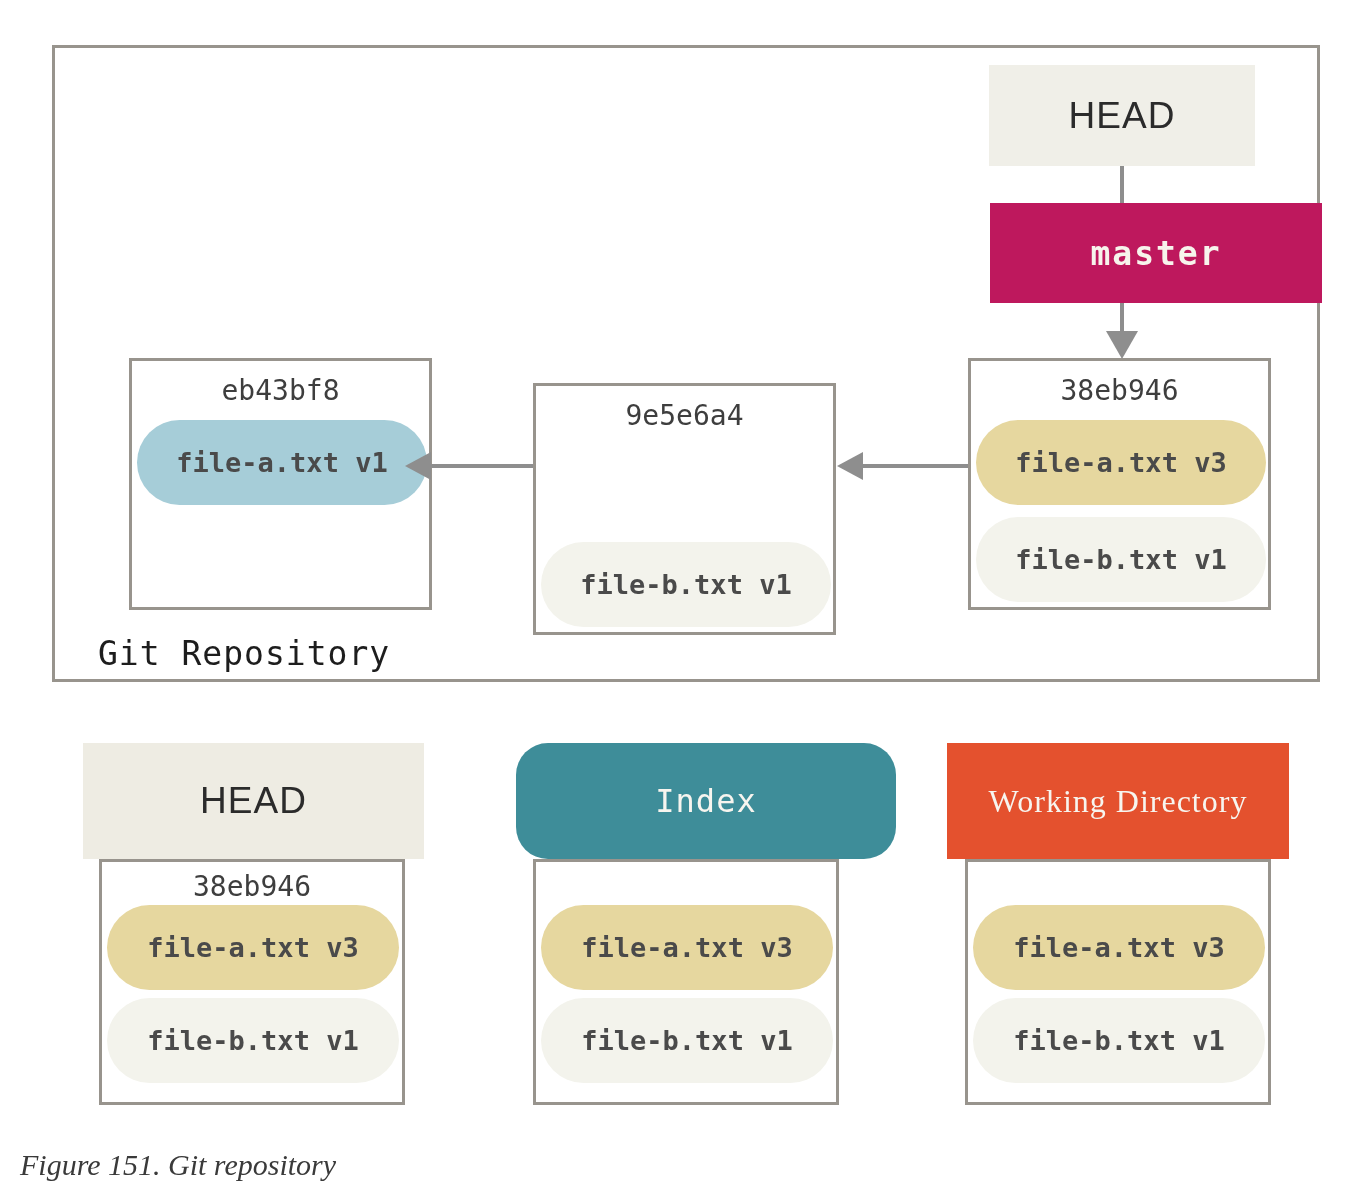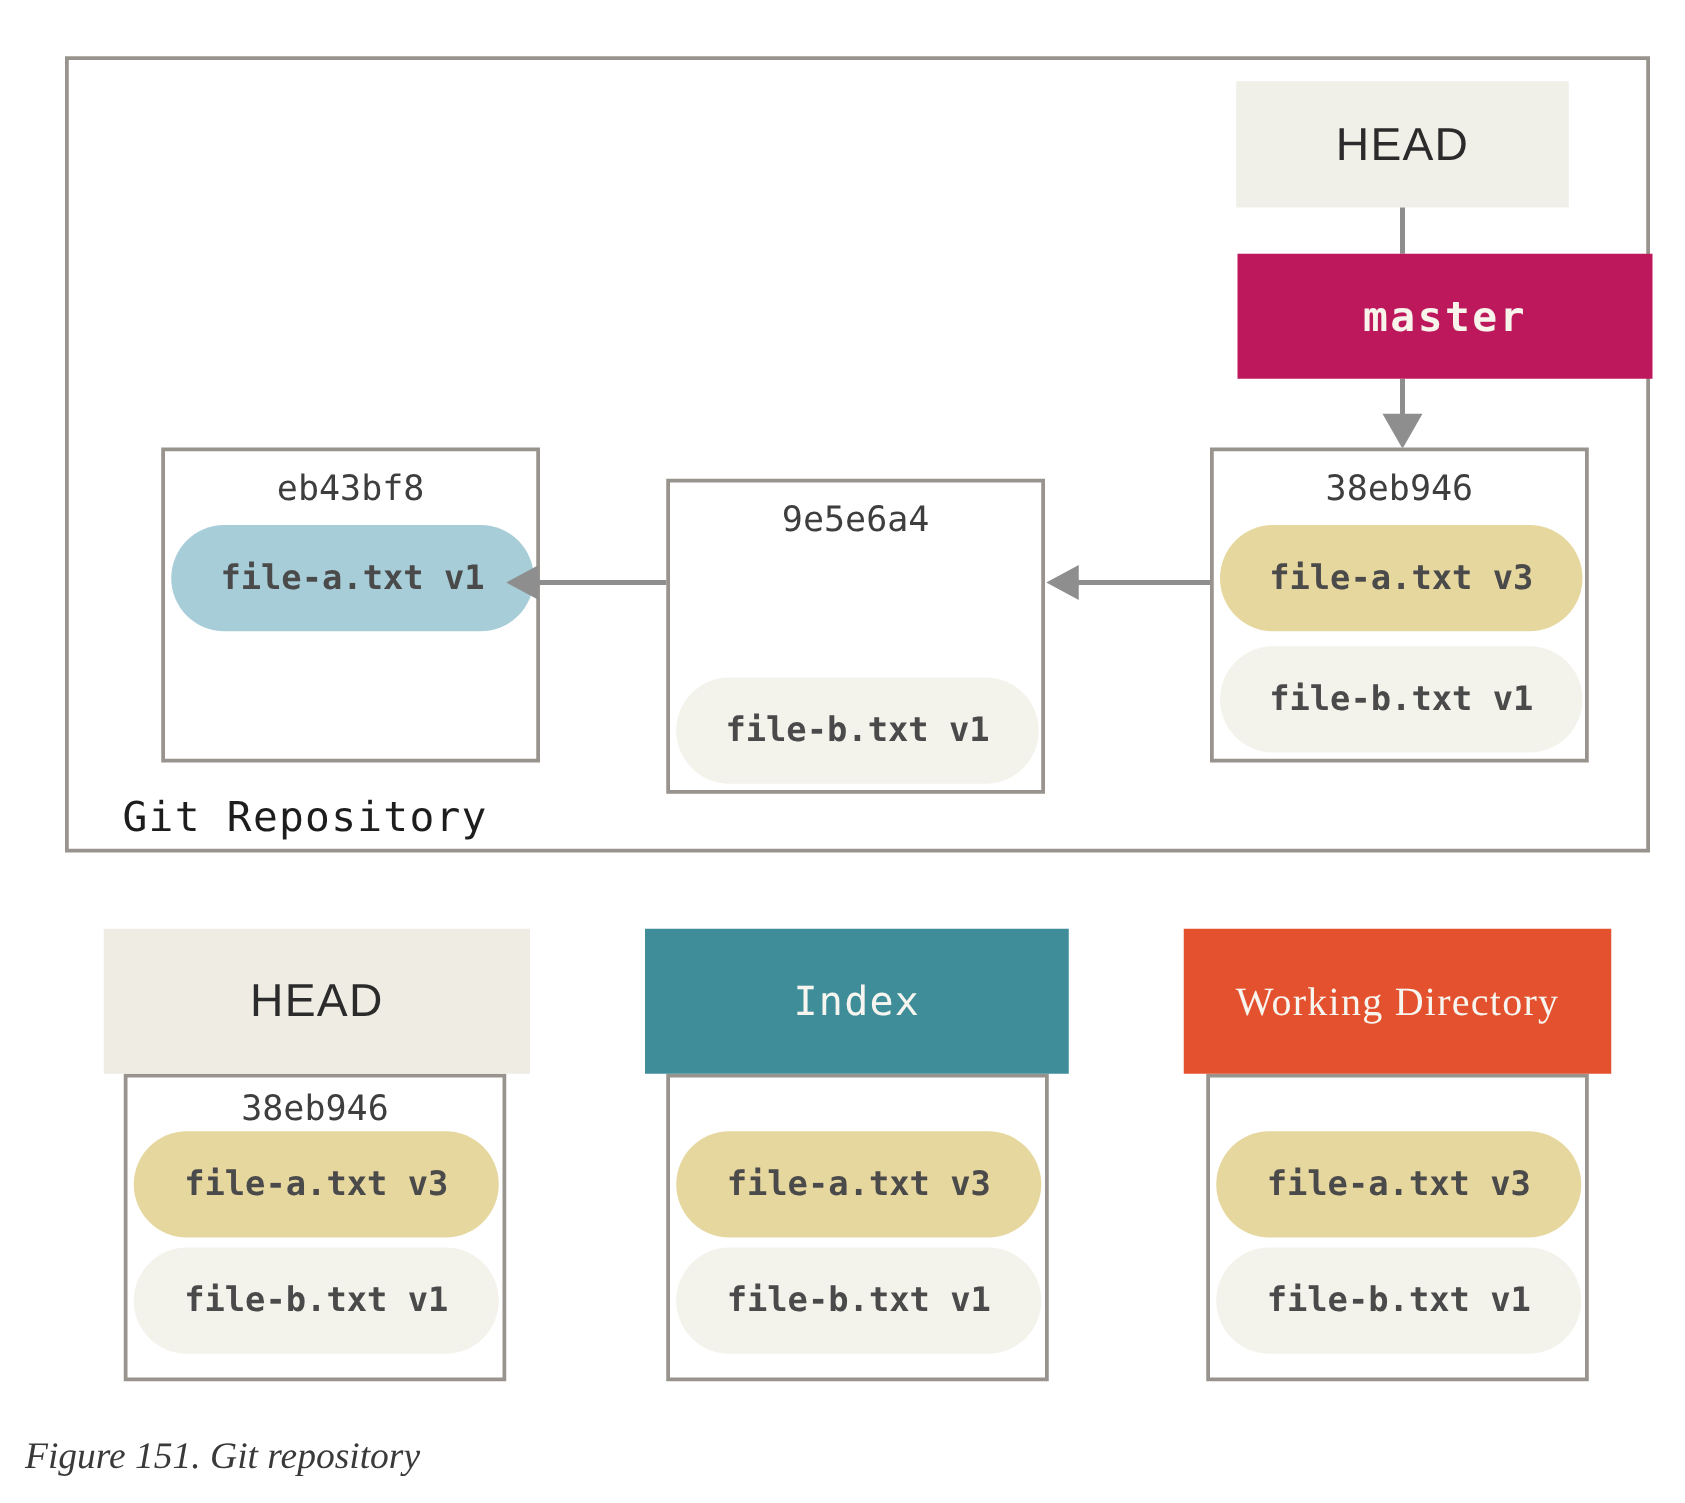--- a/index.html
+++ b/index.html
@@ -99,21 +99,21 @@
   }
   .col-header.beige {
     font-family:"Liberation Sans", sans-serif;
     font-size:37px; color:#2b2b2b; letter-spacing:1px;
   }
   .col-header.mono {
     font-family:"DejaVu Sans Mono", monospace;
     font-size:32px; color:#f7f5ef; letter-spacing:1px; line-height:42px;
   }
   .hdr-head { left:83px; width:341px; background:#eeece3; }
-  .hdr-index { left:516px; width:339px; background:#3e8d99; }
+  .hdr-index { left:516px; width:380px; background:#3e8d99;border-radius:32px; }
   .hdr-workdir { left:947px; width:342px; background:#e4512e; }
   .hdr-workdir .wrap { width:260px;font-family:Liberation Serif, serif; }
 
   .snap-box {
     top:859px; width:306px; height:246px;
     border:3px solid #98948d; background:#ffffff; z-index:1;
   }
   .snap-head { left:99px; }
   .snap-index { left:533px; }
   .snap-workdir { left:965px; }

